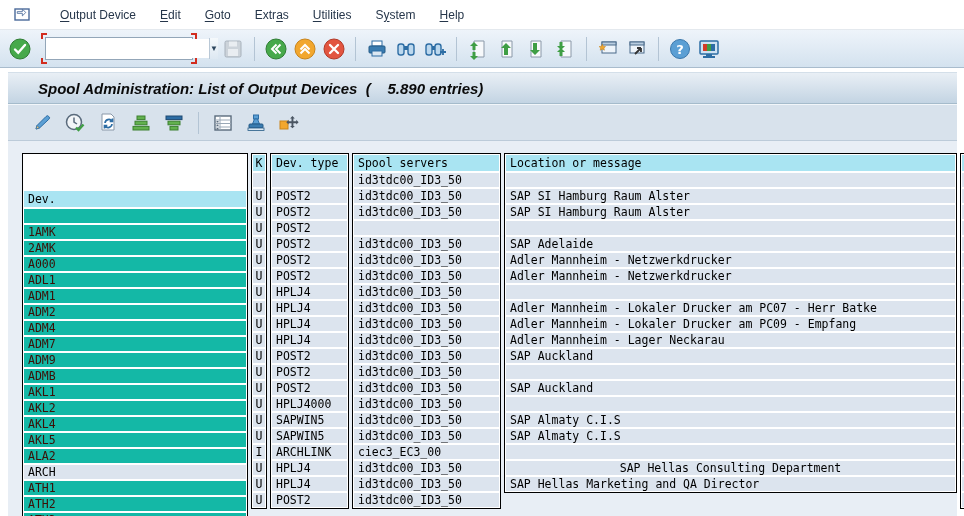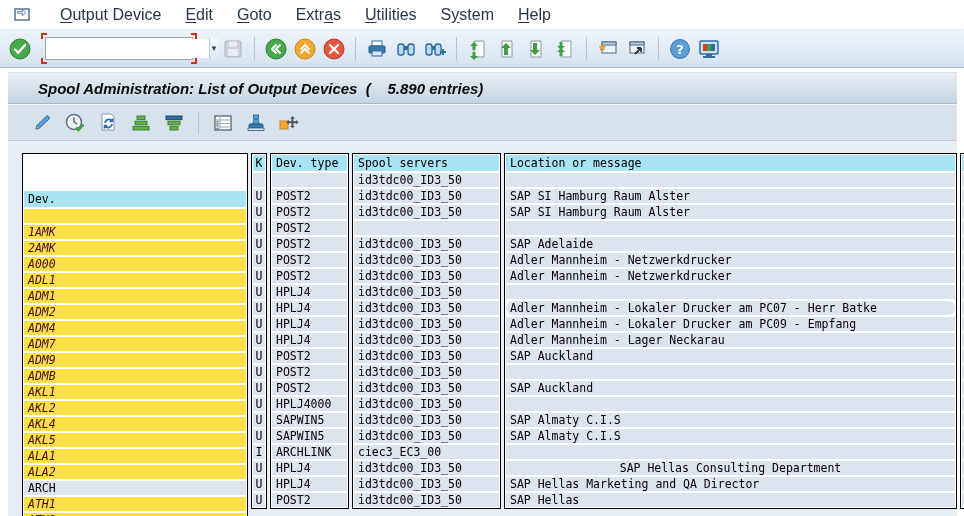--- a/index.html
+++ b/index.html
@@ -2,21 +2,21 @@
 <html><head>
 <meta charset="utf-8">
 <style>
   * { margin:0; padding:0; box-sizing:border-box; }
   html,body { width:964px; height:516px; overflow:hidden; }
   body { font-family:"Liberation Sans", sans-serif; background:#ffffff; position:relative; }
 
   
   .menu-bar { height:30px; background:#ffffff; display:flex; align-items:center; padding-left:14px; border-bottom:1px solid #e4e9ee; }
   .menu-sys-icon { width:18px; height:16px; margin-right:16px; display:inline-flex; }
-  .menu-item { font-size:16px; color:#26364a; padding:4px 12px; cursor:default; white-space:pre; }
+  .menu-item { font-size:12px; color:#26364a; padding:4px 12px; cursor:default; white-space:pre; }
   .menu-item u { text-decoration:underline; text-underline-offset:2px; }
 
   
   .main-toolbar { height:38px; background:linear-gradient(#eef4fa,#d4e2ef); border-bottom:1px solid #a9bccd; display:flex; align-items:center; padding:0 8px; gap:5px; }
   .tb-sep { width:1px; height:24px; background:#b3c4d4; margin:0 4px; }
   .icon-btn { width:24px; height:24px; display:inline-flex; align-items:center; justify-content:center; }
   .cmd-wrap { position:relative; margin:0 6px 0 8px; }
   .cmd-field { width:148px; height:23px; background:#ffffff; border:1px solid #93a6b8; display:flex; align-items:center; }
   .cmd-input { flex:1; border:none; outline:none; height:19px; font-size:12px; padding:0 4px; font-family:"Liberation Sans",sans-serif; }
   .cmd-drop { width:17px; height:21px; display:flex; align-items:center; justify-content:center; font-size:8px; color:#2d465e; background:linear-gradient(#f5f9fc,#dde8f2); border-left:1px solid #b9c8d6; }
@@ -40,21 +40,21 @@
   .content { height:375px; background:#e8eef5; position:relative; }
 
   
   .list-table { position:absolute; left:14px; top:12px; display:flex; }
   .col { border:1px solid #000000; background:#ffffff; padding:1px; margin-right:3px; height:fit-content; }
   .col:last-child { margin-right:0; }
   .hcell, .cell { font-family:"DejaVu Sans Mono", monospace; font-size:11.5px; color:#000000; white-space:pre; overflow:hidden; }
   .hcell { height:16px; line-height:16px; background:#a9e4f2; margin-bottom:2px; padding:0 4px; }
   .cell  { height:14px; line-height:14px; background:#dce4ee; margin-bottom:2px; padding:0 4px; }
   .cell:last-child { margin-bottom:0; }
-  .cell.red { background:#fde047; color:#3d0f06;font-style:italic; }
+  .cell.red { background:#14b8a6; color:#3d0f06; }
   .center { text-align:center; padding:0 1px; }
 </style>
 </head>
 <body>
 
 <div class="menu-bar">
   <span class="menu-sys-icon">
     <svg width="18" height="16" viewBox="0 0 18 16">
       <rect x="1" y="2" width="14" height="11" fill="none" stroke="#4a6a9a" stroke-width="1.4"></rect>
       <path d="M5 9 L11 9 L11 6 L15 10 L11 14 L11 11 L5 11 Z" fill="#ffffff" stroke="#4a6a9a" stroke-width="1" transform="translate(-1,-3) scale(0.85)"></path>
@@ -278,21 +278,20 @@
         <div class="cell red" style="width: 222px;">ADM1</div>
         <div class="cell red" style="width: 222px;">ADM2</div>
         <div class="cell red" style="width: 222px;">ADM4</div>
         <div class="cell red" style="width: 222px;">ADM7</div>
         <div class="cell red" style="width: 222px;">ADM9</div>
         <div class="cell red" style="width: 222px;">ADMB</div>
         <div class="cell red" style="width: 222px;">AKL1</div>
         <div class="cell red" style="width: 222px;">AKL2</div>
         <div class="cell red" style="width: 222px;">AKL4</div>
         <div class="cell red" style="width: 222px;">AKL5</div>
-        <div class="cell red" style="width: 222px;">ALA1</div>
         <div class="cell red" style="width: 222px;">ALA2</div>
         <div class="cell" style="width: 222px;">ARCH</div>
         <div class="cell red" style="width: 222px;">ATH1</div>
         <div class="cell red" style="width: 222px;">ATH2</div>
         <div class="cell red" style="width: 222px;">ATH3</div>
       </div>
       <div class="col">
         <div class="hcell center" style="width: 12px;">K</div>
         <div class="cell center" style="width: 12px;"></div>
         <div class="cell center" style="width: 12px;">U</div>
@@ -367,33 +366,32 @@
       <div class="col">
         <div class="hcell" style="width: 449px;">Location or message</div>
         <div class="cell" style="width: 449px;"></div>
         <div class="cell" style="width: 449px;">SAP SI Hamburg Raum Alster</div>
         <div class="cell" style="width: 449px;">SAP SI Hamburg Raum Alster</div>
         <div class="cell" style="width: 449px;"></div>
         <div class="cell" style="width: 449px;">SAP Adelaide</div>
         <div class="cell" style="width: 449px;">Adler Mannheim - Netzwerkdrucker</div>
         <div class="cell" style="width: 449px;">Adler Mannheim - Netzwerkdrucker</div>
         <div class="cell" style="width: 449px;"></div>
-        <div class="cell" style="width: 449px; border-radius: 7px;">Adler Mannheim - Lokaler Drucker am PC07 - Herr Batke</div>
+        <div class="cell" style="width: 449px;">Adler Mannheim - Lokaler Drucker am PC07 - Herr Batke</div>
         <div class="cell" style="width: 449px;">Adler Mannheim - Lokaler Drucker am PC09 - Empfang</div>
         <div class="cell" style="width: 449px;">Adler Mannheim - Lager Neckarau</div>
         <div class="cell" style="width: 449px;">SAP Auckland</div>
         <div class="cell" style="width: 449px;"></div>
         <div class="cell" style="width: 449px;">SAP Auckland</div>
         <div class="cell" style="width: 449px;"></div>
         <div class="cell" style="width: 449px;">SAP Almaty C.I.S</div>
         <div class="cell" style="width: 449px;">SAP Almaty C.I.S</div>
         <div class="cell" style="width: 449px;"></div>
         <div class="cell" style="width: 449px; text-align: center;">SAP Hellas Consulting Department</div>
         <div class="cell" style="width: 449px;">SAP Hellas Marketing and QA Director</div>
-        <div class="cell" style="width: 449px;">SAP Hellas</div>
       </div>
       <div class="col">
         <div class="hcell center" style="width: 16px;">G</div>
         <div class="cell center" style="width: 16px;">X</div>
         <div class="cell center" style="width: 16px;">X</div>
         <div class="cell center" style="width: 16px;">X</div>
         <div class="cell center" style="width: 16px;">X</div>
         <div class="cell center" style="width: 16px;">X</div>
         <div class="cell center" style="width: 16px;">X</div>
         <div class="cell center" style="width: 16px;">X</div>

